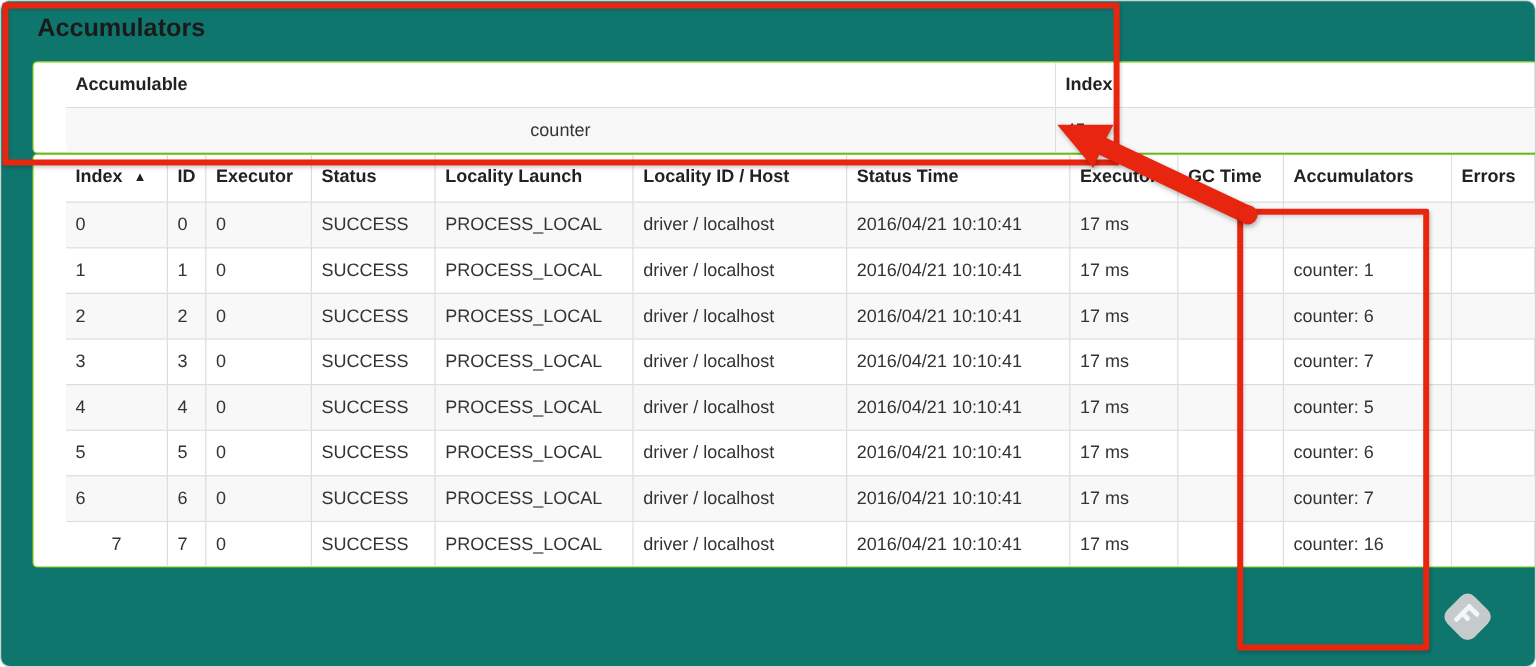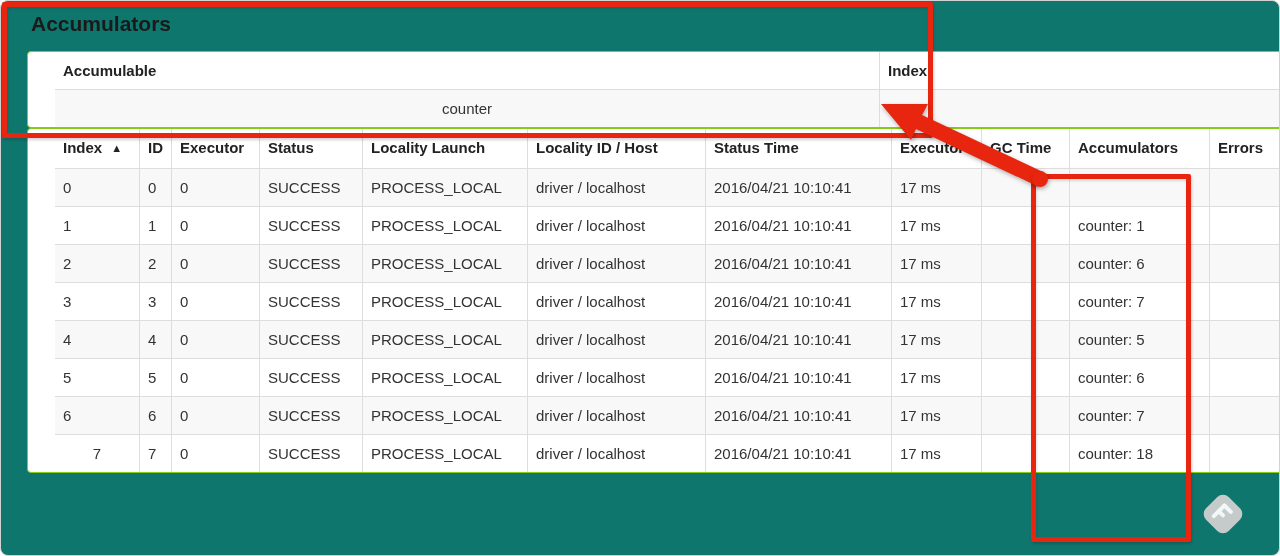--- a/index.html
+++ b/index.html
@@ -243,21 +243,21 @@
           <tr>
             <td>7</td>
             <td>7</td>
             <td>0</td>
             <td>SUCCESS</td>
             <td>PROCESS_LOCAL</td>
             <td>driver / localhost</td>
             <td>2016/04/21 10:10:41</td>
             <td>17 ms</td>
             <td></td>
-            <td>counter: 18</td>
+            <td>counter: 16</td>
             <td></td>
           </tr>
         </tbody>
       </table>
   </div>
 
   <svg id="watermark" viewBox="0 0 48 48">
     <g transform="translate(24,24) rotate(45)">
       <rect x="-16" y="-16" width="32" height="32" rx="8" fill="#cfcfcf"></rect>
       <rect x="-7" y="-9" width="4" height="19" rx="2" fill="#ffffff"></rect>

